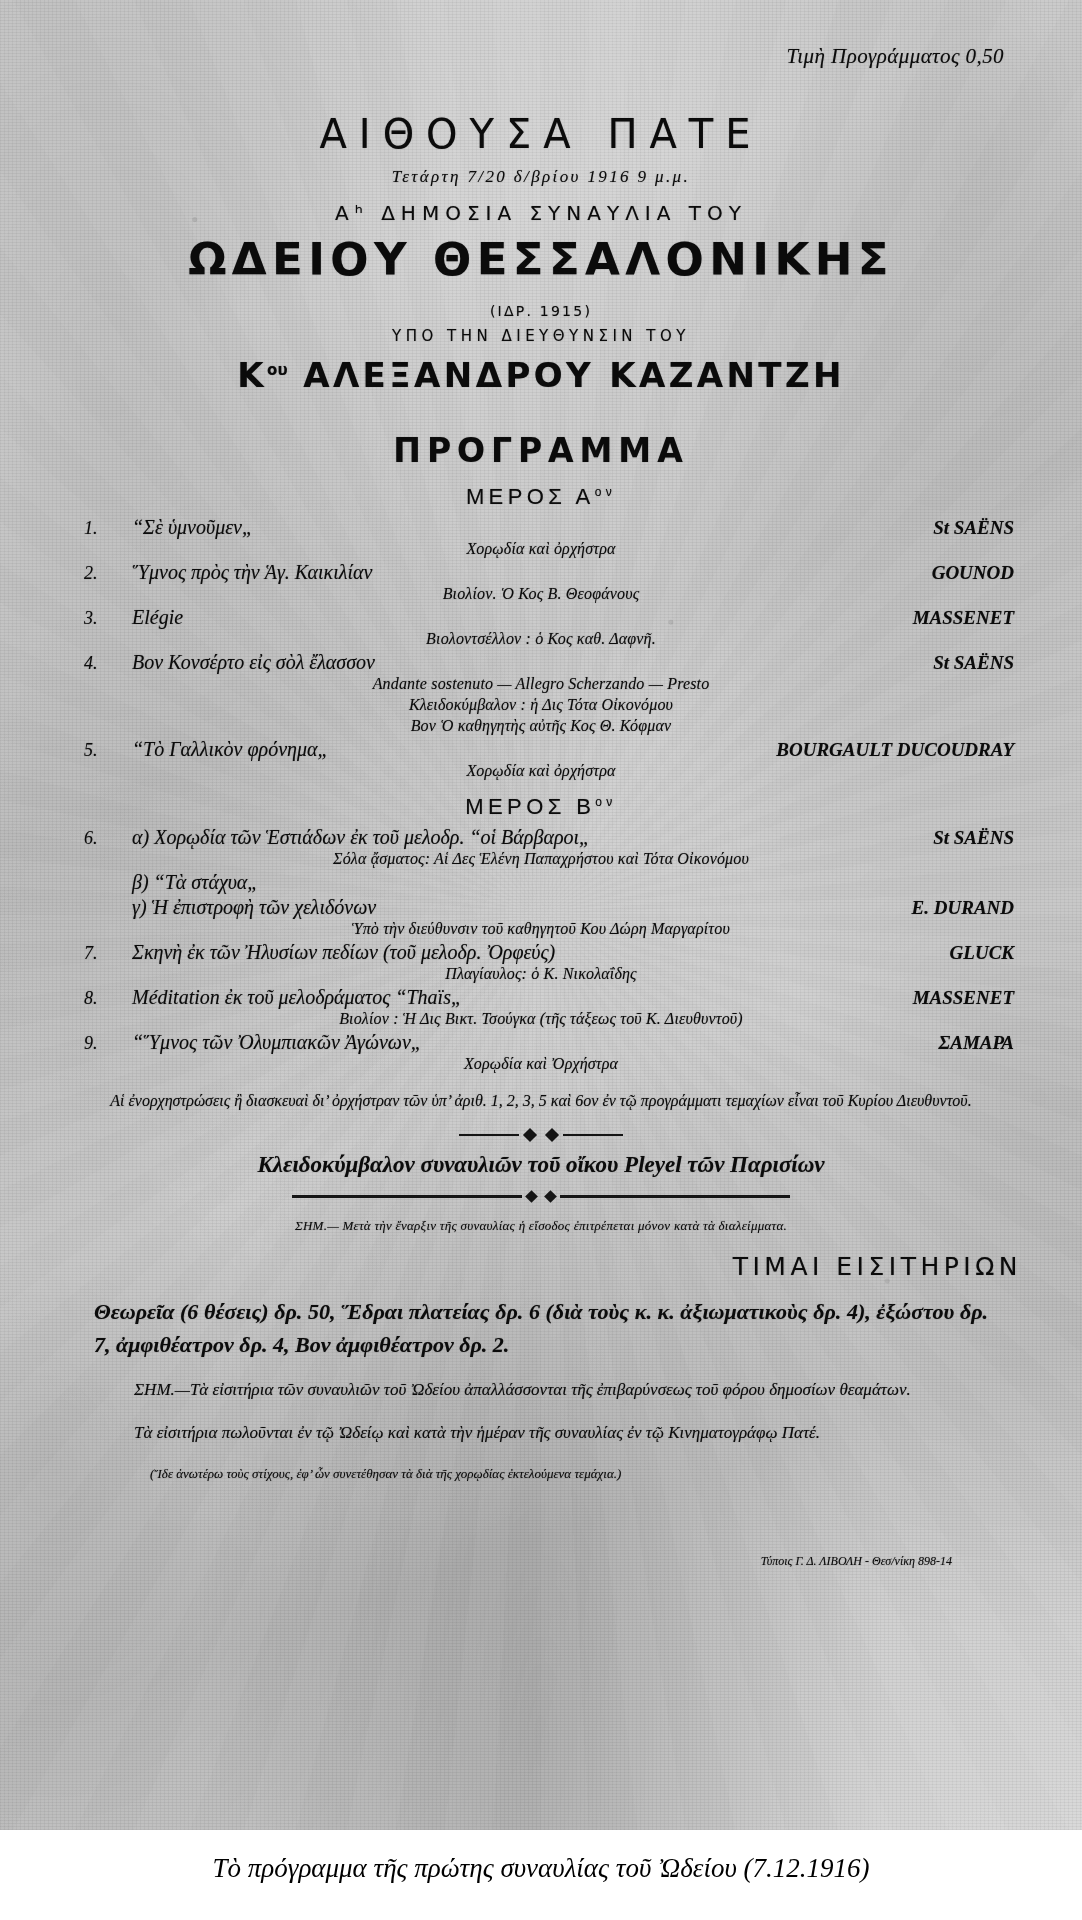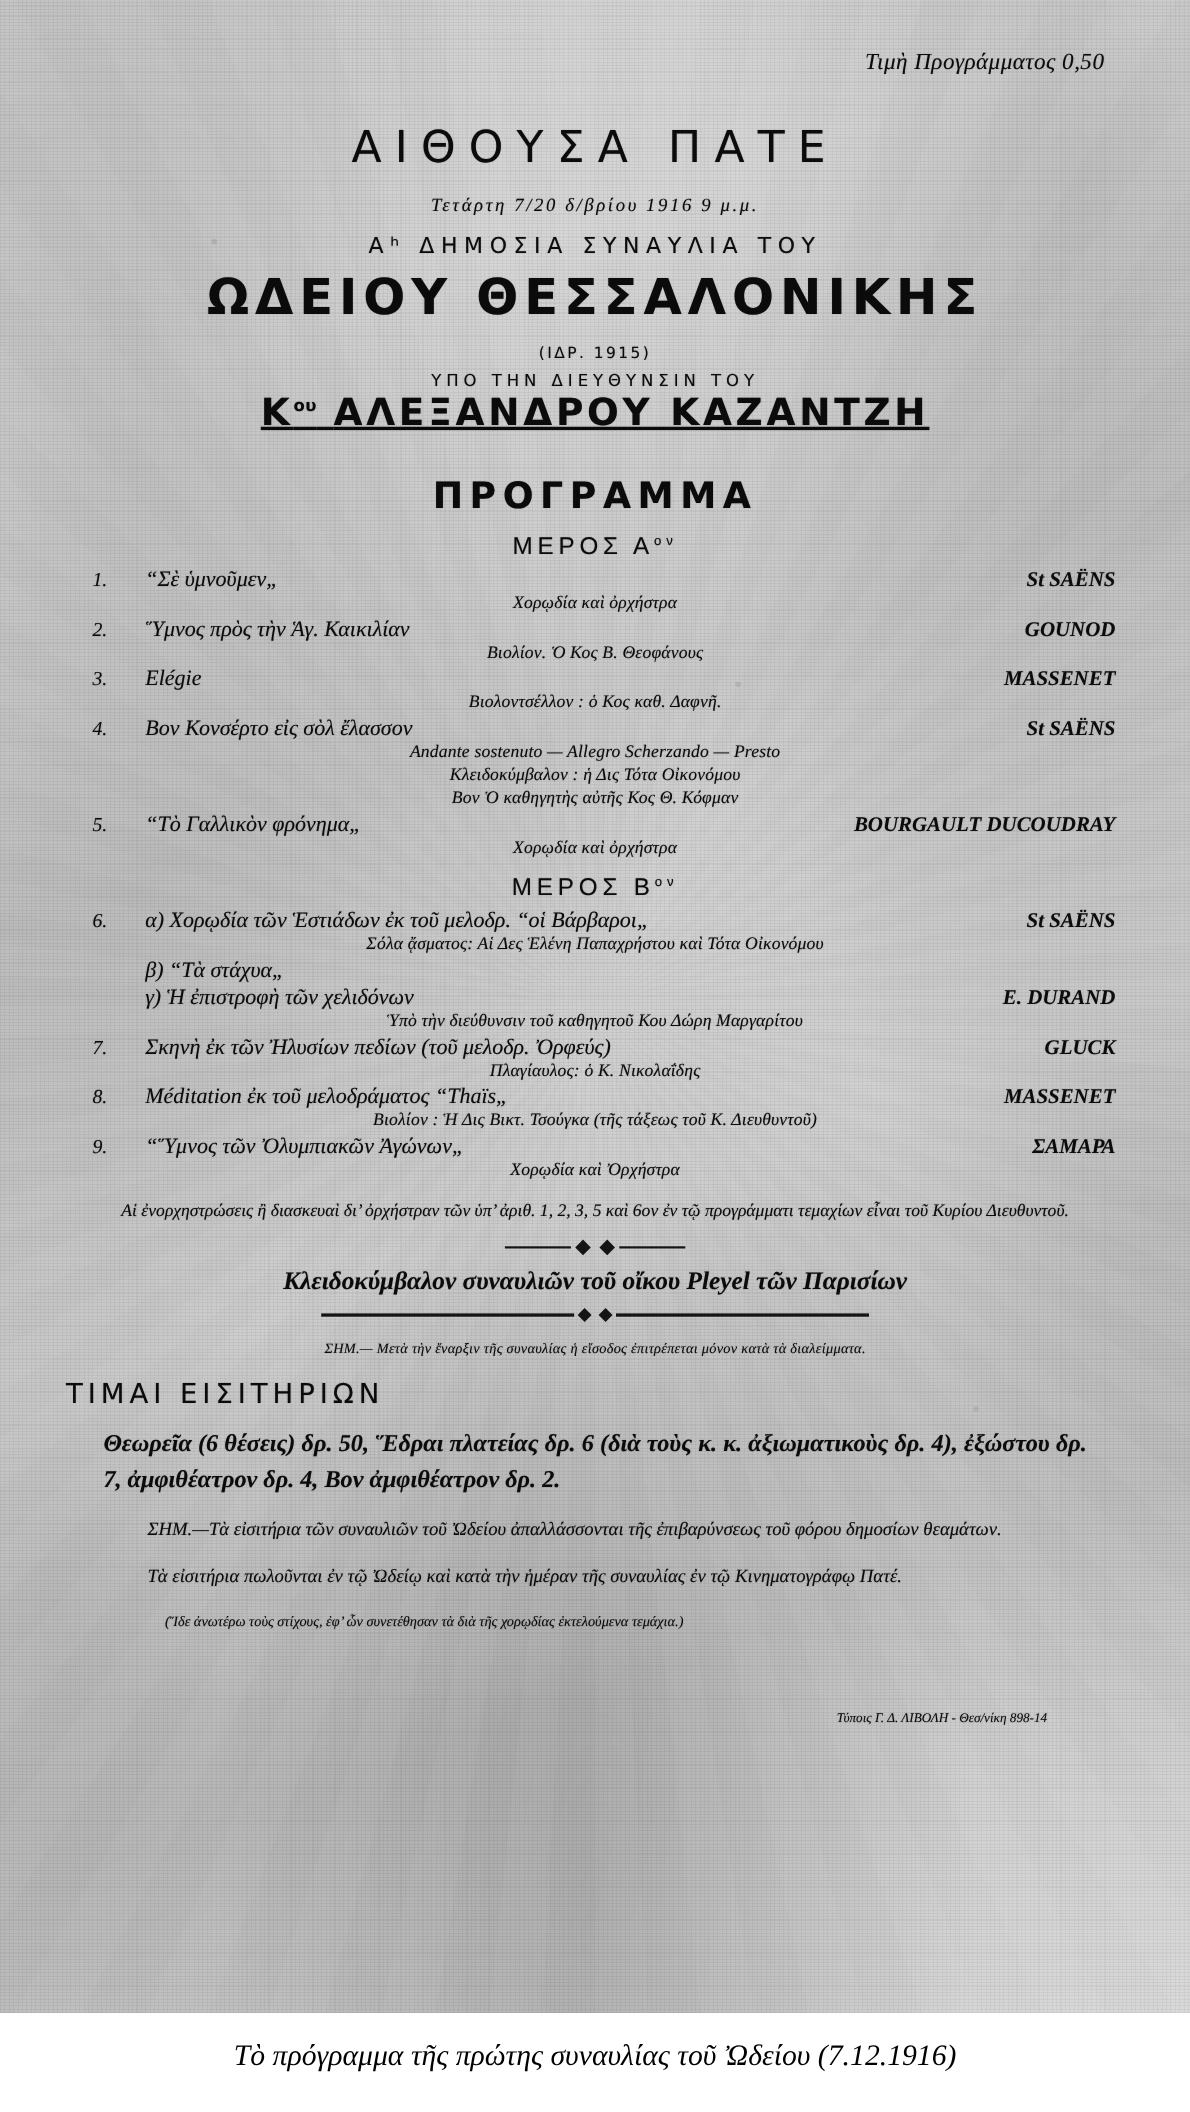--- a/index.html
+++ b/index.html
@@ -78,21 +78,21 @@
 
   
   .hall-name {
     margin-top: 42px;
     font-size: 40px;
     letter-spacing: .30em;
     font-family: "DejaVu Sans", sans-serif;
     font-weight: 400;
   }
   .date-line {
-    margin-top: 20px;
+    margin-top: 10px;
     font-size: 17px;
     font-style: italic;
     letter-spacing: .14em;
   }
   .concert-no {
     margin-top: 14px;
     font-size: 20px;
     letter-spacing: .30em;
     font-family: "DejaVu Sans", sans-serif;
   }
@@ -109,25 +109,25 @@
     letter-spacing: .16em;
     font-family: "DejaVu Sans", sans-serif;
   }
   .under-direction {
     margin-top: 8px;
     font-size: 15px;
     letter-spacing: .30em;
     font-family: "DejaVu Sans", sans-serif;
   }
   .conductor {
+    margin-top: 10px;
     font-size: 34px;
     letter-spacing: .10em;
     font-family: "DejaVu Sans", sans-serif;
     font-weight: 700;
-    text-decoration: underline;
   }
   .conductor sup { font-size: 15px; letter-spacing: .02em; }
 
   .programme-title {
     margin-top: 36px;
     font-size: 33px;
     letter-spacing: .18em;
     font-family: "DejaVu Sans", sans-serif;
     font-weight: 700;
   }
@@ -239,21 +239,21 @@
 
   .small-note {
     text-align: center;
     font-size: 13px;
     font-style: italic;
     letter-spacing: .02em;
     margin: 6px 0 18px 0;
   }
 
   .prices-title {
-    text-align: left;
+    text-align: right;
     font-size: 25px;
     letter-spacing: .18em;
     font-family: "DejaVu Sans", sans-serif;
     margin: 12px 0 14px 0;
   }
   .prices-body {
     font-size: 22px;
     font-style: italic;
     font-weight: bold;
     line-height: 1.5;

